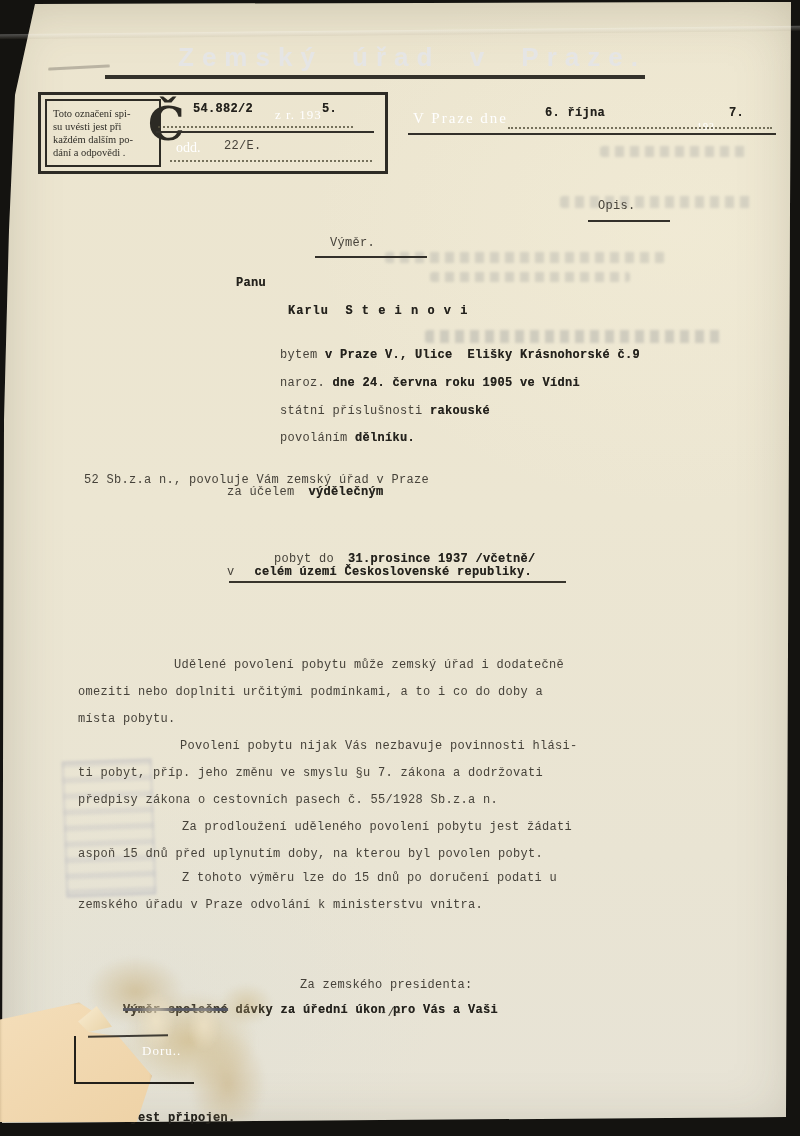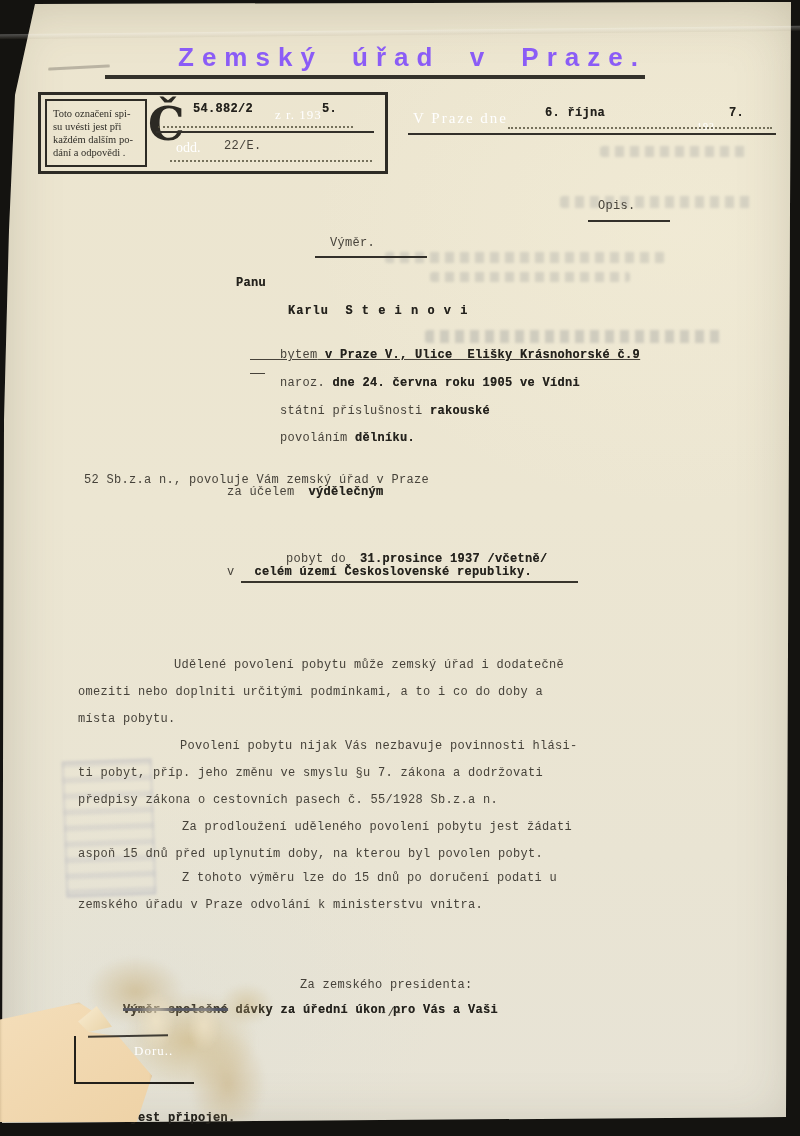--- a/index.html
+++ b/index.html
@@ -25,21 +25,21 @@
   .printed{font-family:"Liberation Serif","DejaVu Serif",serif;color:#ffffff;white-space:pre;}
   .abs{position:absolute;}
   .uline{border-bottom:2px solid #38352c;padding-bottom:1px;}
   .dotline{position:absolute;height:0;border-bottom:2px dotted #57533f;opacity:.8;}
   .solidline{position:absolute;background:#33302a;}
   .para{position:absolute;left:78px;width:648px;line-height:27px;}
   .para>div:first-child{text-indent:var(--ind,96px);}
   .strike{text-decoration:line-through;text-decoration-thickness:2.5px;text-decoration-color:#39425e;}
   
   #filebox{position:absolute;left:38px;top:92px;width:344px;height:76px;border:3px solid #2d2b25;}
-  #filebox .note{position:absolute;left:4px;top:4px;bottom:4px;width:102px;border:2px solid #2d2b25;
+  #filebox .note{position:absolute;left:4px;top:4px;bottom:4px;width:116px;border:2px solid #2d2b25;
     font-family:"Liberation Serif","DejaVu Serif",serif;font-size:10.5px;line-height:13px;
     color:#2f2d27;padding:6px 4px 0 6px;box-sizing:border-box;}
   .bigC{position:absolute;left:148px;top:94px;font-family:"DejaVu Serif",serif;font-weight:bold;
         font-size:46px;line-height:60px;color:#2c2a24;}
   
   .ghost{position:absolute;border-radius:3px;opacity:.45;filter:blur(1.6px);
     background:repeating-linear-gradient(90deg,rgba(125,130,135,.5) 0 9px,rgba(125,130,135,0) 9px 15px);}
   .stampghost{position:absolute;left:64px;top:760px;width:86px;height:132px;opacity:.4;filter:blur(1.4px);
     border:2px solid rgba(85,95,150,.35);transform:rotate(-2deg);
     background:repeating-linear-gradient(0deg,rgba(85,95,150,.22) 0 6px,transparent 6px 16px);}
@@ -68,21 +68,21 @@
   .dbox-top{position:absolute;left:88px;top:1035px;width:80px;height:2px;background:#22201b;
     transform:rotate(-1.2deg);opacity:.85;}
 </style>
 </head>
 <body>
 
 <div id="canvas">
   <div id="paper"></div>
   <div class="crease"></div>
 
-  <div class="abs" style="left:178px;top:42px;font-size:26px;font-weight:bold;letter-spacing:8px;word-spacing:14px;color:#8b5cf6;">Zemský úřad v Praze.</div>
+  <div class="abs" style="left:178px;top:42px;font-size:26px;font-weight:bold;letter-spacing:8px;word-spacing:14px;color:#e5e5e5;">Zemský úřad v Praze.</div>
   <div class="abs" style="left:105px;top:75px;width:540px;height:4px;background:#34322b;"></div>
   <div class="scribble"></div>
 
   <div id="filebox">
     <div class="note">
         <div>Toto označení spi-</div>
         <div>su uvésti jest při</div>
         <div>každém dalším po-</div>
         <div>dání a odpovědi .</div>
       </div>
@@ -111,38 +111,38 @@
   <div class="ghost" style="left:425px;top:330px;width:300px;height:13px;opacity:.55;"></div>
   <div class="stampghost"></div>
 
   <div class="abs typed" style="left:598px;top:199px;">Opis.</div>
   <div class="solidline" style="left:588px;top:220px;width:82px;height:2px;"></div>
   <div class="abs typed" style="left:330px;top:236px;">Výměr.</div>
   <div class="solidline" style="left:315px;top:256px;width:112px;height:2px;"></div>
 
   <div class="abs typed b" style="left:236px;top:276px;">Panu</div>
   <div class="abs typed b" style="left:288px;top:304px;letter-spacing:1px;">Karlu  S t e i n o v i</div>
-  <div class="abs typed" style="left:250px;top:334px;text-decoration:underline;">
+  <div class="abs typed" style="left:250px;top:334px;">
     <span>bytem</span><span> </span><b>v Praze V., Ulice  Elišky Krásnohorské č.9</b>
   </div>
   <div class="abs typed" style="left:250px;top:362px;">
     <span>naroz.</span><span> </span><b>dne 24. června roku 1905 ve Vídni</b>
   </div>
   <div class="abs typed" style="left:250px;top:390px;">
     <span>státní příslušnosti</span><span> </span><b>rakouské</b>
   </div>
   <div class="abs typed" style="left:250px;top:417px;">
     <span>povoláním</span><span> </span><b>dělníku.</b>
   </div>
 
   <div class="abs typed" style="left:84px;top:473px;">52 Sb.z.a n., povoluje Vám zemský úřad v Praze</div>
   <div class="abs typed" style="left:197px;top:471px;">
     <span>za účelem</span><b style="margin-left:14px;">výdělečným</b>
   </div>
-  <div class="abs typed" style="left:211px;top:524px;">
+  <div class="abs typed" style="left:199px;top:524px;">
     <span class="uline" style="display:inline-block;padding-right:30px;">
       <span>pobyt do</span><b style="margin-left:14px;">31.prosince 1937 /včetně/</b>
     </span>
   </div>
   <div class="abs typed" style="left:197px;top:551px;">
     <span>v</span><b style="margin-left:20px;">celém území Československé republiky.</b>
   </div>
 
   <div class="para typed" style="top:652px;--ind:96px;"><div>Udělené povolení pobytu může zemský úřad i dodatečně</div><div>omeziti nebo doplniti určitými podmínkami, a to i co do doby a</div><div>místa pobytu.</div></div>
   <div class="para typed" style="top:733px;--ind:102px;"><div>Povolení pobytu nijak Vás nezbavuje povinnosti hlási-</div><div>ti pobyt, příp. jeho změnu ve smyslu §u 7. zákona a dodržovati</div><div>předpisy zákona o cestovních pasech č. 55/1928 Sb.z.a n.</div></div>
@@ -158,14 +158,14 @@
   <div class="abs typed" style="left:300px;top:978px;">Za zemského presidenta:</div>
   <div class="abs typed" style="left:380px;top:1006px;">-/-</div>
 
   <div class="stain-tan"></div>
   <div class="stain-light"></div>
   <div class="patch-pink"></div>
   <div class="patch-fold"></div>
   <div class="dbox-left"></div>
   <div class="dbox-bottom"></div>
   <div class="dbox-top"></div>
-  <div class="abs printed" style="left:134px;top:1043px;font-size:13px;letter-spacing:1px;">Doru..</div>
+  <div class="abs printed" style="left:142px;top:1043px;font-size:13px;letter-spacing:1px;">Doru..</div>
 </div>
 
 </body></html>

